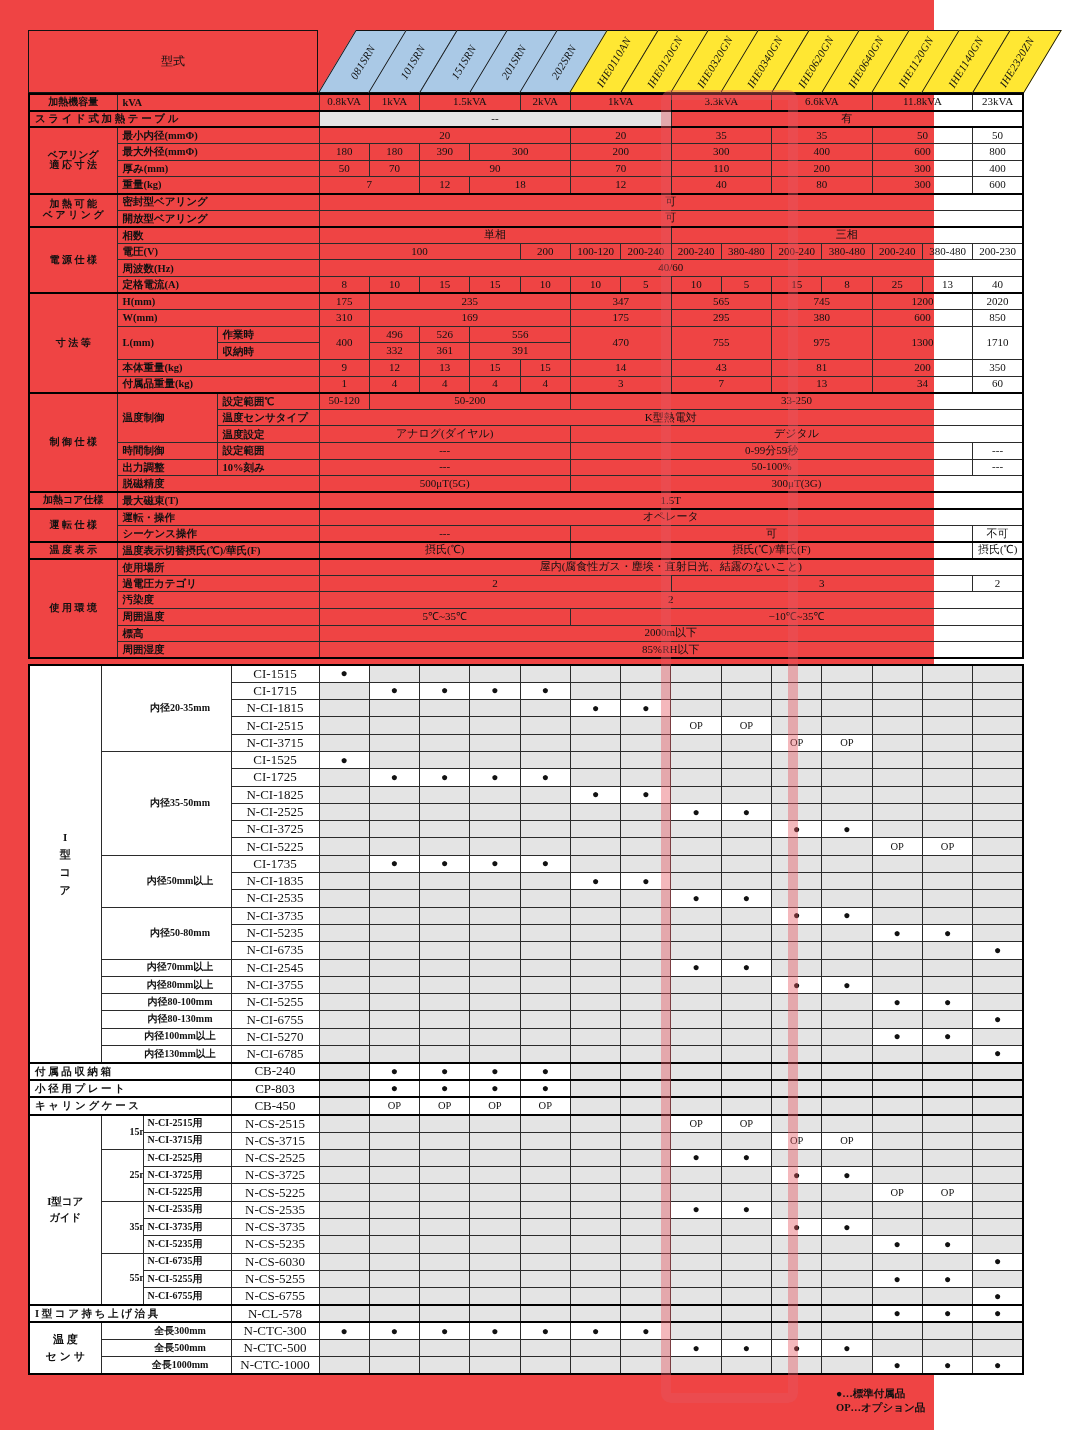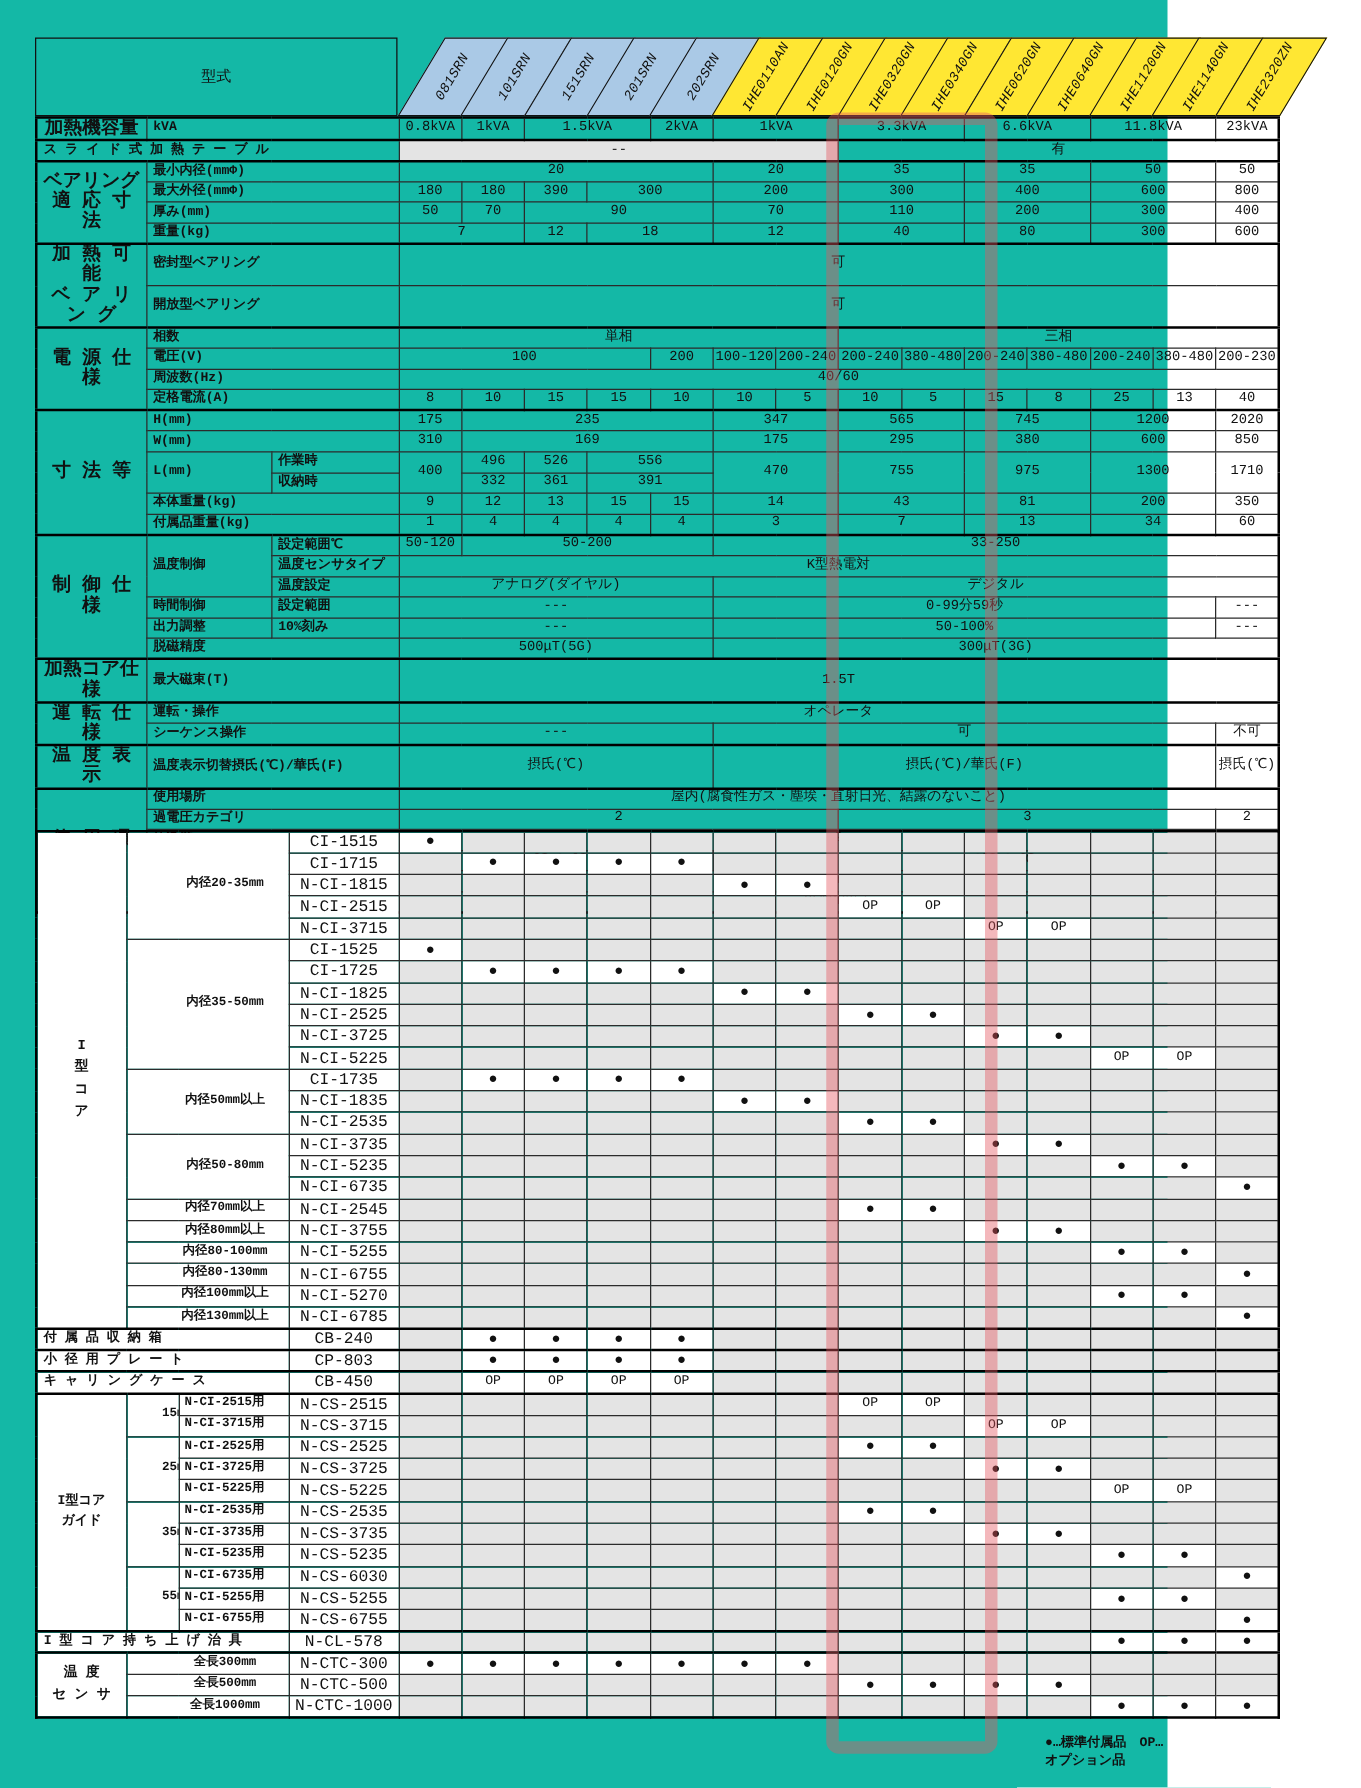--- a/index.html
+++ b/index.html
@@ -1,17 +1,17 @@
 <!DOCTYPE html>
 <html style="--blue: #aac9e6; --yellow: #ffe733; --grey: #e4e4e4; --hl: rgba(228,85,95,0.42);"><head>
 <meta charset="utf-8">
 <style>
   html,body{margin:0;padding:0;background:#fff;}
-  #page{position:relative;width:934px;height:1430px;background:#14b8a6;
-        font-family:Liberation Mono, monospace;color:#111;}
+  #page{position:relative;width:934px;height:1430px;background:#ef4444;
+        font-family:Liberation Serif, serif;color:#111;}
   
   #hdr{position:absolute;left:28px;top:30px;width:1055px;height:63px;}
   #modelbox{position:absolute;left:0;top:0;width:288px;height:61px;border:1.5px solid #111;
             display:flex;align-items:center;justify-content:center;font-size:12px;}
   .para{position:absolute;top:0;height:61px;border:1px solid #111;transform:skewX(-31deg);
         transform-origin:0 100%;}
   .para.b{background:var(--blue);}
   .para.y{background:var(--yellow);}
   .mtxt{position:absolute;left:50%;top:50%;
         transform:translate(-50%,-50%) skewX(31deg) rotate(-59deg);
@@ -19,21 +19,21 @@
   
   table{border-collapse:collapse;table-layout:fixed;position:absolute;left:28px;
         border:2px solid #000;}
   #spec{top:93px;width:994px;}
   #mx{top:664px;width:994px;}
   td{border:1px solid #2b2b2b;padding:0;text-align:center;vertical-align:middle;
      font-size:11px;line-height:1.08;overflow:hidden;white-space:nowrap;}
   #spec tr{height:16.6px;}
   #mx tr{height:17.3px;}
   tr.bt td{border-top:2px solid #000;}
-  td.L{font-weight:bold;white-space:pre-line;font-size:15px;}
+  td.L{font-weight:bold;white-space:pre-line;font-size:10px;}
   td.S{text-align:left;padding-left:5px;font-weight:bold;font-size:10.5px;}
   td.G{background:var(--grey);}
   
   #mx td{background:var(--grey);}
   #mx td.lab,#mx td.V,#mx td.V2,#mx td.C,#mx td.P,#mx td.S2,#mx td.S3{background:#fff;}
   #mx td.mk{background:#fff;font-size:12px;}
   #mx td.mk.op{font-size:10.5px;}
   td.V{font-weight:bold;white-space:pre-line;line-height:1.6;font-size:11px;}
   td.V2{font-weight:bold;white-space:pre-line;line-height:1.5;font-size:10.5px;}
   td.C{font-weight:bold;font-size:10px;padding-left:28px;}

